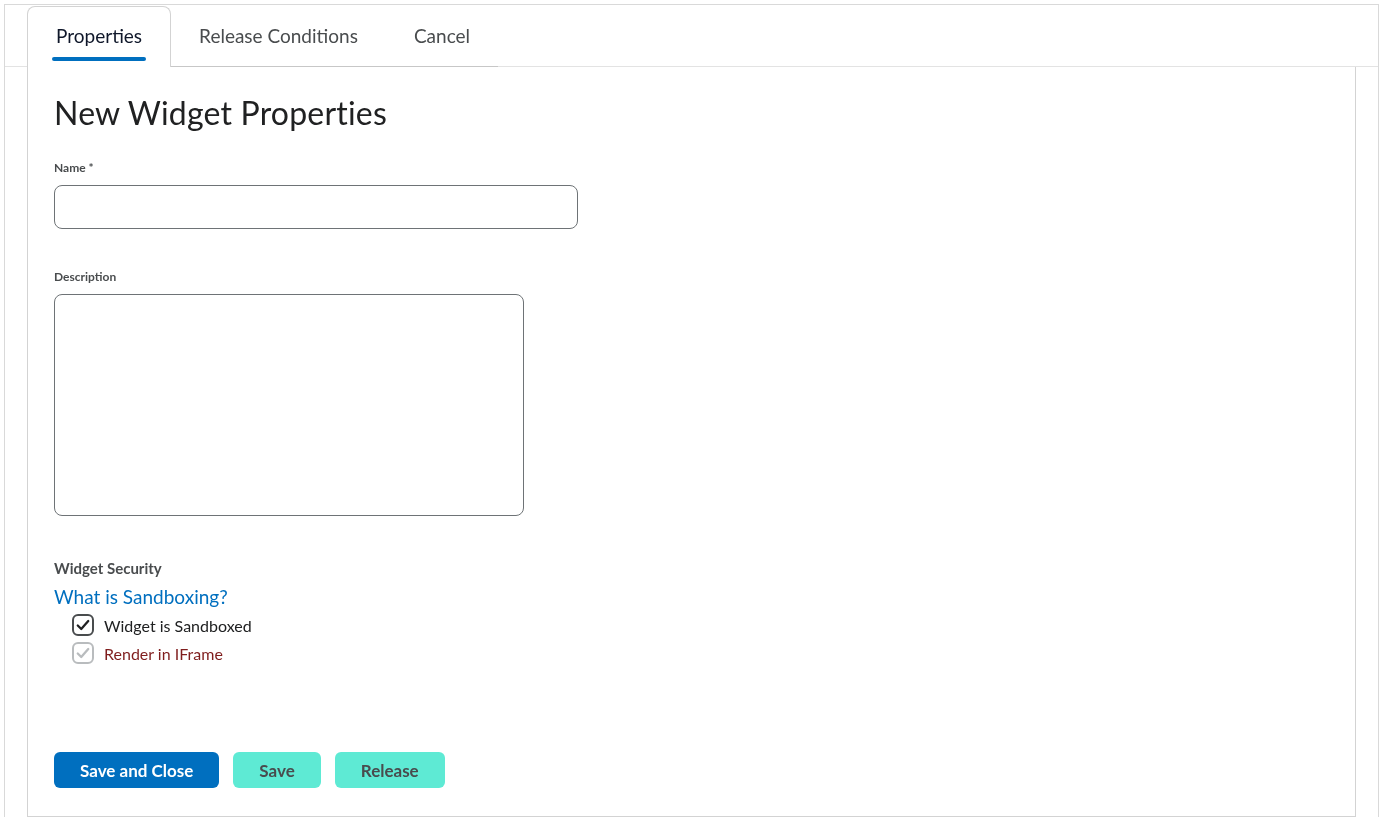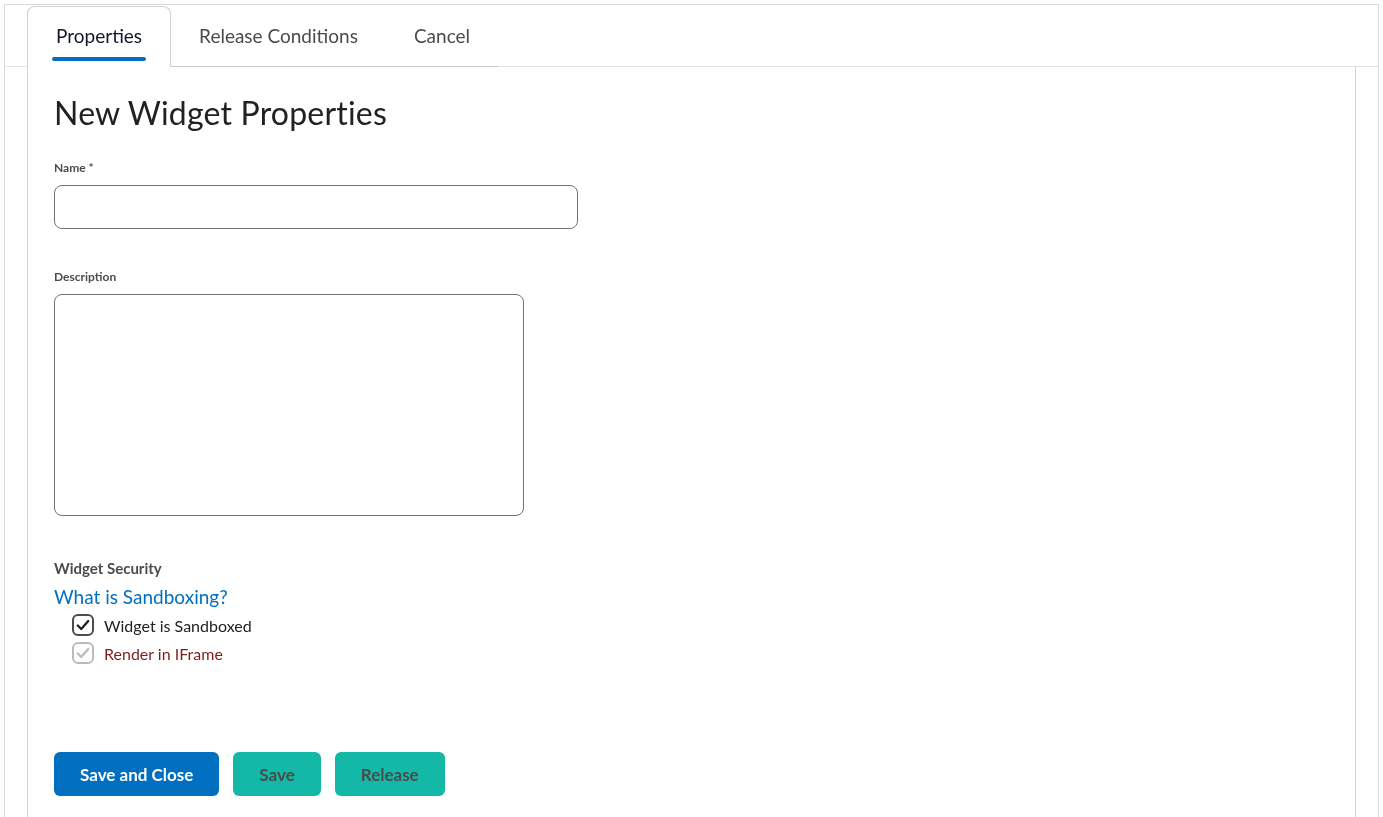--- a/index.html
+++ b/index.html
@@ -144,27 +144,27 @@
   .button-row {
     margin-top: 88px;
     display: flex;
     gap: 14px;
   }
   .btn {
     border: none;
     border-radius: 6px;
     font-size: 17px;
     font-weight: 700;
-    height: 44px;
+    height: 36px;
     padding: 0 26px;
     cursor: pointer;
     font-family: inherit;
   }
   .btn.primary { background: #006fbf; color: #fff; }
-  .btn.secondary { background: #14b8a6; color: #494c4e; font-weight: 700; text-align: right; }
+  .btn.secondary { background: #5eead4; color: #494c4e; font-weight: 700; text-align: right; }
 </style>
 </head>
 <body>
 
 <div class="outer">
 
   <div class="tabs-row">
     <div class="tab active">Properties</div>
     <div class="tab other">Release Conditions</div>
     <div class="tab other">Cancel</div>

